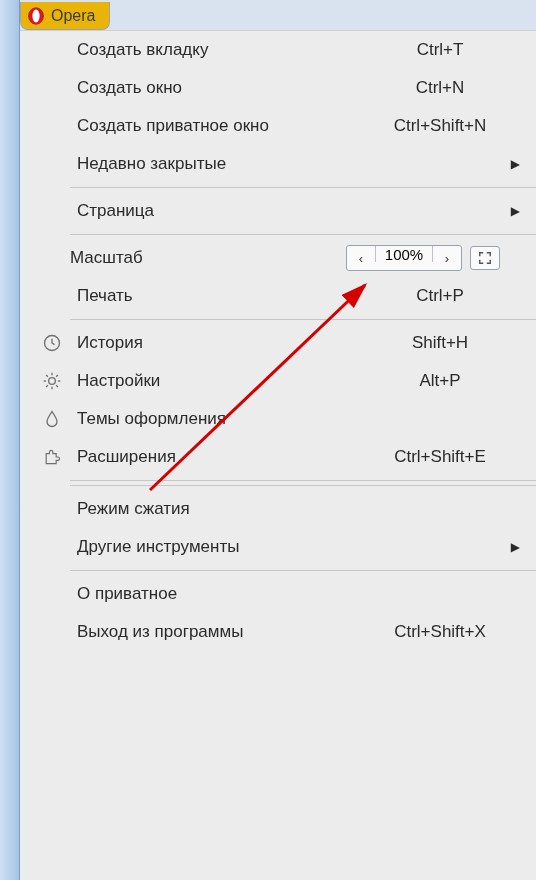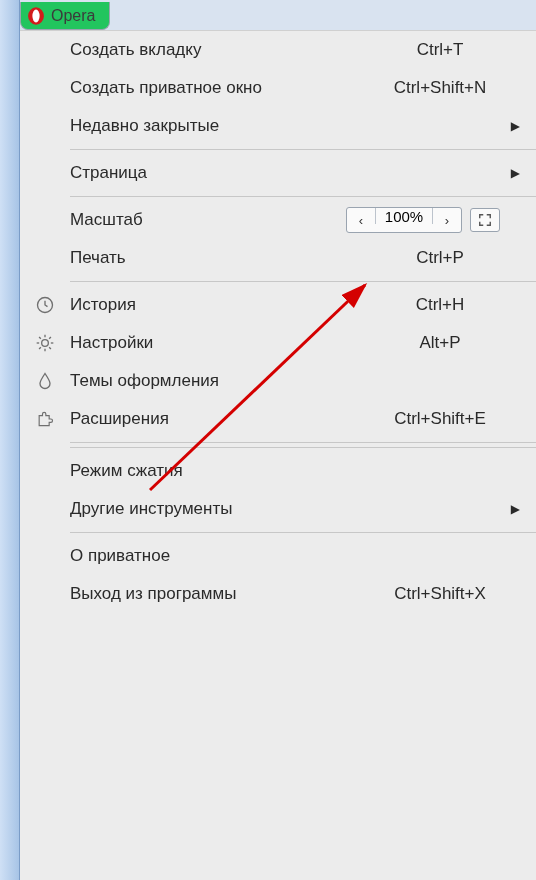--- a/index.html
+++ b/index.html
@@ -18,21 +18,21 @@
       top: 0;
       width: 20px;
       height: 880px;
       background: linear-gradient(to right, #cfe0f5, #a7c4e6);
       border-right: 1px solid #7a9cc7;
     }
     .tab-btn {
       position: absolute;
       left: 20px;
       top: 2px;
-      background: #22c55e;
+      background: #eab308;
       border: 1px solid #9aa4b0;
       border-top: none;
       border-radius: 0 0 8px 8px;
       padding: 3px 14px 3px 6px;
       display: flex;
       align-items: center;
       gap: 6px;
       height: 28px;
       cursor: pointer;
     }
@@ -51,21 +51,21 @@
       background: #ececec;
       border-top: 1px solid #d0d0d0;
     }
     .menu-row {
       display: flex;
       align-items: center;
       height: 38px;
       padding: 0 16px 0 0;
       cursor: default;
     }
-    .menu-row.interactive { cursor: pointer; }
+    .menu-row.interactive { cursor: pointer; padding-left: 7px; }
     .icon-cell {
       width: 50px;
       display: flex;
       justify-content: center;
       align-items: center;
       flex-shrink: 0;
     }
     .icon-cell svg { width: 20px; height: 20px; }
     .label-cell {
       flex: 1;
@@ -154,20 +154,26 @@
 
 <div class="menu">
 
   <div class="menu-row interactive">
     <div class="icon-cell"></div>
     <div class="label-cell">Создать вкладку</div>
     <div class="shortcut-cell">Ctrl+T</div>
     <div class="submenu-arrow"></div>
   </div>
 
+  <div class="menu-row interactive">
+    <div class="icon-cell"></div>
+    <div class="label-cell">Создать окно</div>
+    <div class="shortcut-cell">Ctrl+N</div>
+    <div class="submenu-arrow"></div>
+  </div>
 
   <div class="menu-row interactive">
     <div class="icon-cell"></div>
     <div class="label-cell">Создать приватное окно</div>
     <div class="shortcut-cell">Ctrl+Shift+N</div>
     <div class="submenu-arrow"></div>
   </div>
 
   <div class="menu-row interactive">
     <div class="icon-cell"></div>
@@ -220,21 +226,21 @@
 
 
   <div class="menu-row interactive">
     <div class="icon-cell">
       <svg viewBox="0 0 24 24">
           <circle cx="12" cy="12" r="9" fill="none" stroke="#6f6f6f" stroke-width="1.6"></circle>
           <path d="M12 7 L12 12 L15 14" stroke="#6f6f6f" stroke-width="1.6" fill="none"></path>
         </svg>
     </div>
     <div class="label-cell">История</div>
-    <div class="shortcut-cell">Ctrl+H</div>
+    <div class="shortcut-cell">Shift+H</div>
     <div class="submenu-arrow"></div>
   </div>
 
   <div class="menu-row interactive">
     <div class="icon-cell">
       <svg viewBox="0 0 24 24">
           <circle cx="12" cy="12" r="4" fill="none" stroke="#6f6f6f" stroke-width="1.6"></circle>
           <g stroke="#6f6f6f" stroke-width="1.6">
             <line x1="12" y1="2" x2="12" y2="5"></line>
             <line x1="12" y1="19" x2="12" y2="22"></line>

